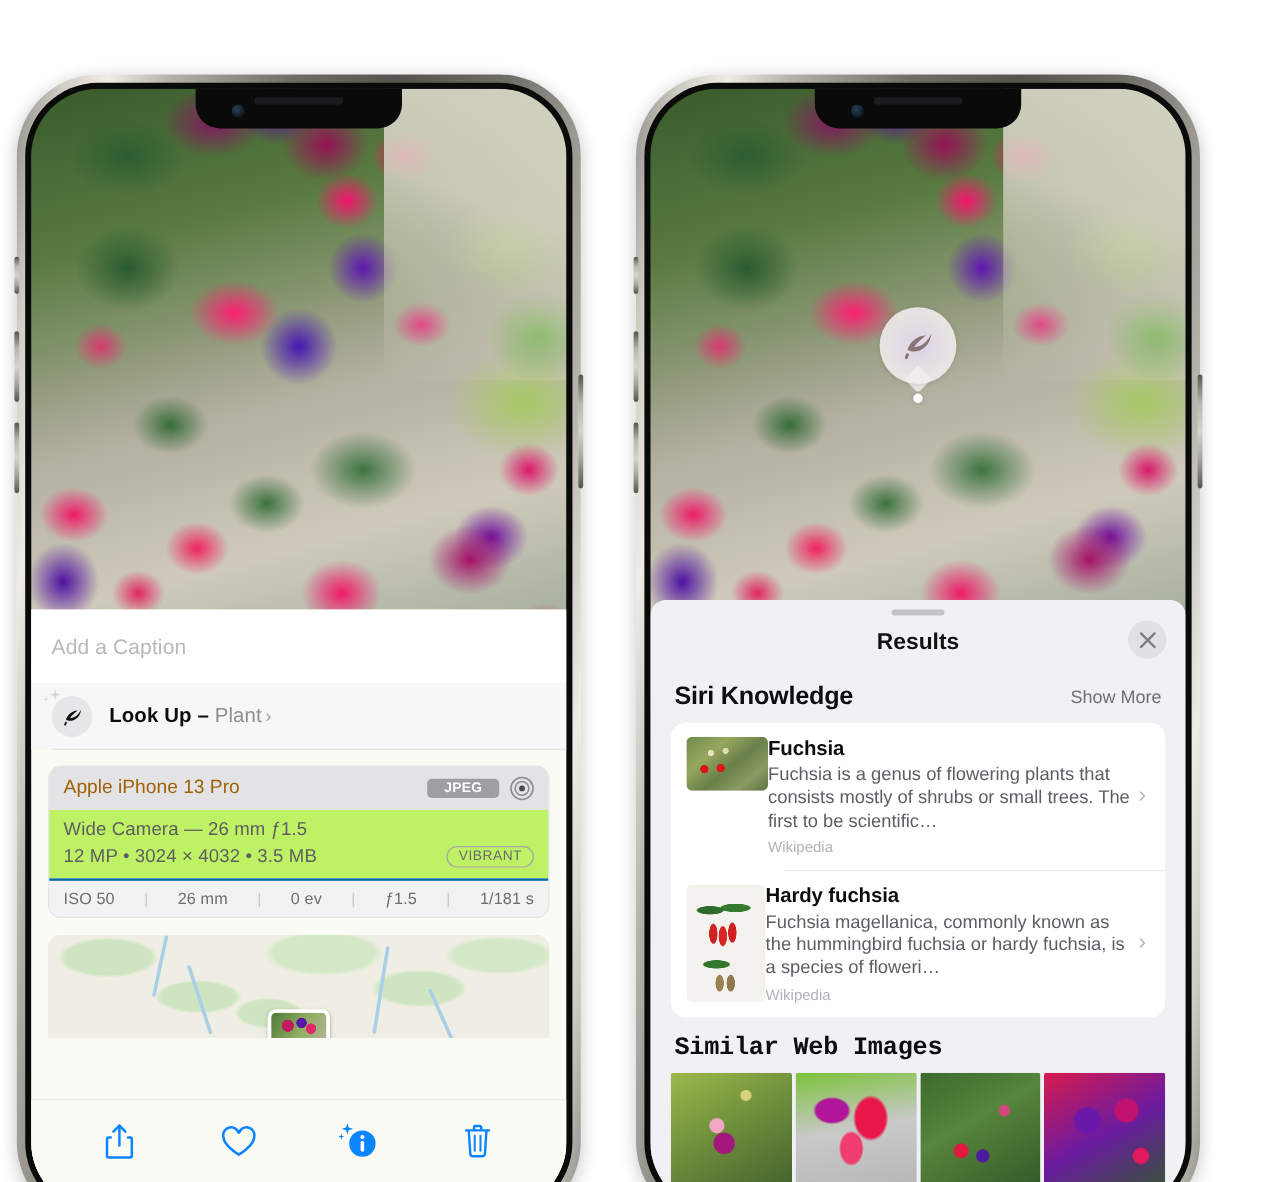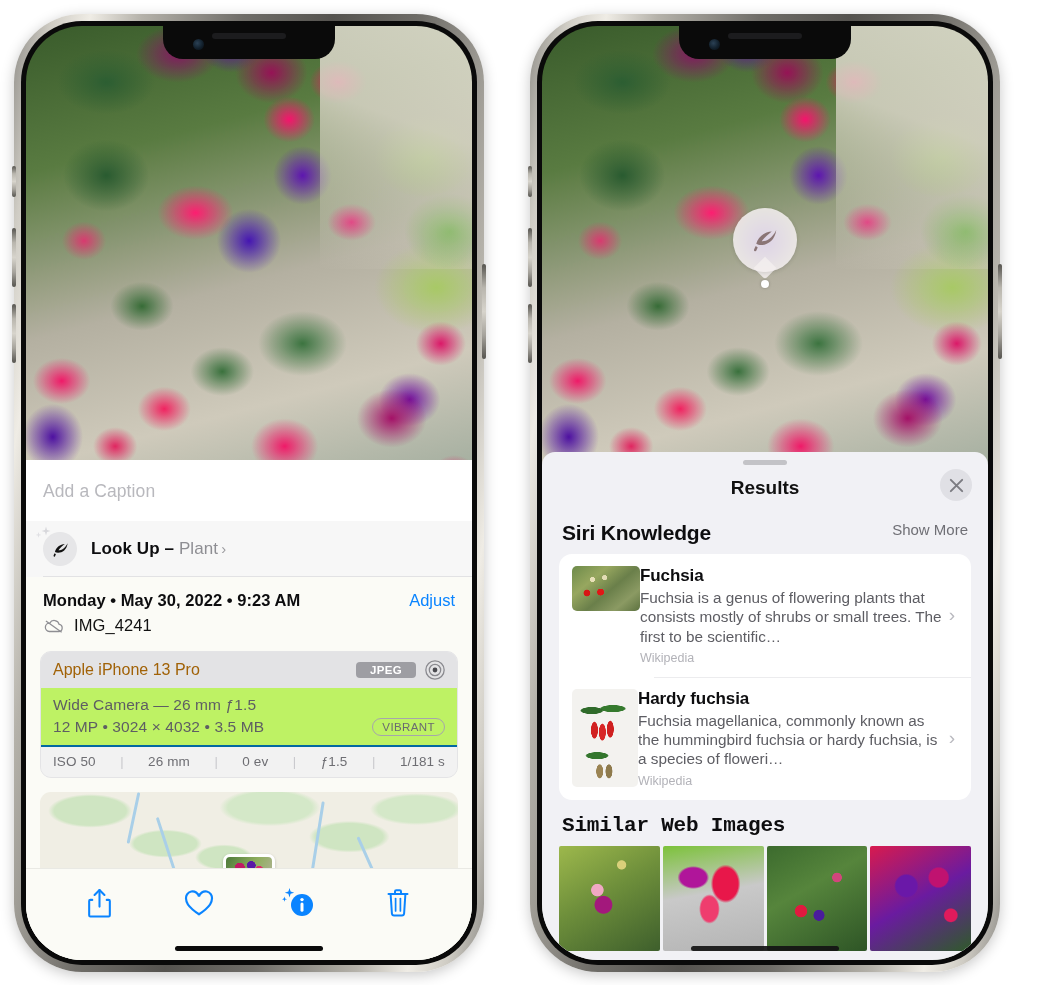--- a/index.html
+++ b/index.html
@@ -2,21 +2,21 @@
 <html><head>
 <meta charset="utf-8">
 <style>
   * { box-sizing: border-box; margin: 0; padding: 0; }
   html, body {
     width: 1055px; height: 985px;
     background: #ffffff;
     font-family: "Liberation Sans", sans-serif;
     overflow: hidden;
   }
-  .stage { position: relative; width: 1055px; height: 855px; }
+  .stage { position: relative; width: 1055px; height: 855px; margin-top: 48px; }
 
   
   .phone {
     position: absolute;
     width: 470px; height: 958px;
     border-radius: 68px;
     background: linear-gradient(100deg,#8d8b86 0%,#cfccc4 6%,#efece5 12%,#b5b2aa 20%,#6f6d68 36%,#55534f 50%,#6f6d68 64%,#b5b2aa 80%,#efece5 88%,#cfccc4 94%,#8d8b86 100%);
     padding: 7px;
     box-shadow: 0 3px 14px rgba(0,0,0,.22);
   }
@@ -310,21 +310,21 @@
     height: 46px;
   }
   .res-title { font-size:19px; font-weight:700; color:#111; }
   .close-btn {
     position:absolute; right:16px; top:4px;
     width:32px; height:32px; border-radius:50%;
     background:#e0e0e5;
     display:flex; align-items:center; justify-content:center;
   }
   .sec-head {
-    display:flex; align-items:flex-start; justify-content:space-between;
+    display:flex; align-items:center; justify-content:space-between;
     padding: 10px 20px 9px 20px;
   }
   .sec-title { font-size:21px; font-weight:700; color:#0d0d0f; letter-spacing:-.2px; }
   .show-more { font-size:15px; color:#6f6f75; }
   .cards {
     margin: 0 17px; background:#fff; border-radius:13px; overflow:hidden;
   }
   .card {
     display:flex; align-items:flex-start; 
     padding: 12px 8px 12px 13px;
@@ -421,33 +421,20 @@
                 <path d="M21 4c-1 8-6.5 12-12 12-1.6 0-3-.4-4-1 1.4-5.6 6.6-9.6 12.4-9.9C15 7.2 11.4 9.8 9.4 13c3.6.2 8.2-2 11.6-9z" fill="#111"></path>
                 <path d="M4.6 16.8c-.5.8-1 1.8-1.4 3a1 1 0 0 0 1.9.6c.3-1 .7-1.8 1.1-2.5z" fill="#111"></path>
               </svg>
             </div>
             <div class="lookup-text">
               <span>Look Up –</span>
               <span class="sub">Plant</span><span class="chev-lookup">›</span>
             </div>
           </div>
 
-          <div class="date-block">
-            <div class="date-line">
-              <span class="date-text">Monday • May 30, 2022 • 9:23 AM</span>
-              <span class="adjust">Adjust</span>
-            </div>
-            <div class="fname-line">
-              <svg width="22" height="16" viewBox="0 0 26 18">
-                <path d="M7.5 15.5h11a4.2 4.2 0 0 0 .6-8.35A6 6 0 0 0 8 5.6a4.6 4.6 0 0 0-.5 9.9z" fill="none" stroke="#8e8e93" stroke-width="1.5"></path>
-                <line x1="3.5" y1="3.2" x2="22" y2="16.4" stroke="#8e8e93" stroke-width="1.5"></line>
-              </svg>
-              <span class="fname">IMG_4241</span>
-            </div>
-          </div>
 
           <div class="exif-card">
             <div class="exif-head">
               <span class="model">Apple iPhone 13 Pro</span>
               <span class="right">
                 <span class="badge-jpeg">JPEG</span>
                 <svg width="22" height="22" viewBox="0 0 24 24">
                   <circle cx="12" cy="12" r="10" fill="none" stroke="#8a8a8f" stroke-width="1.4"></circle>
                   <circle cx="12" cy="12" r="6.2" fill="none" stroke="#8a8a8f" stroke-width="1.4"></circle>
                   <circle cx="12" cy="12" r="2.6" fill="#4a4a4f"></circle>

